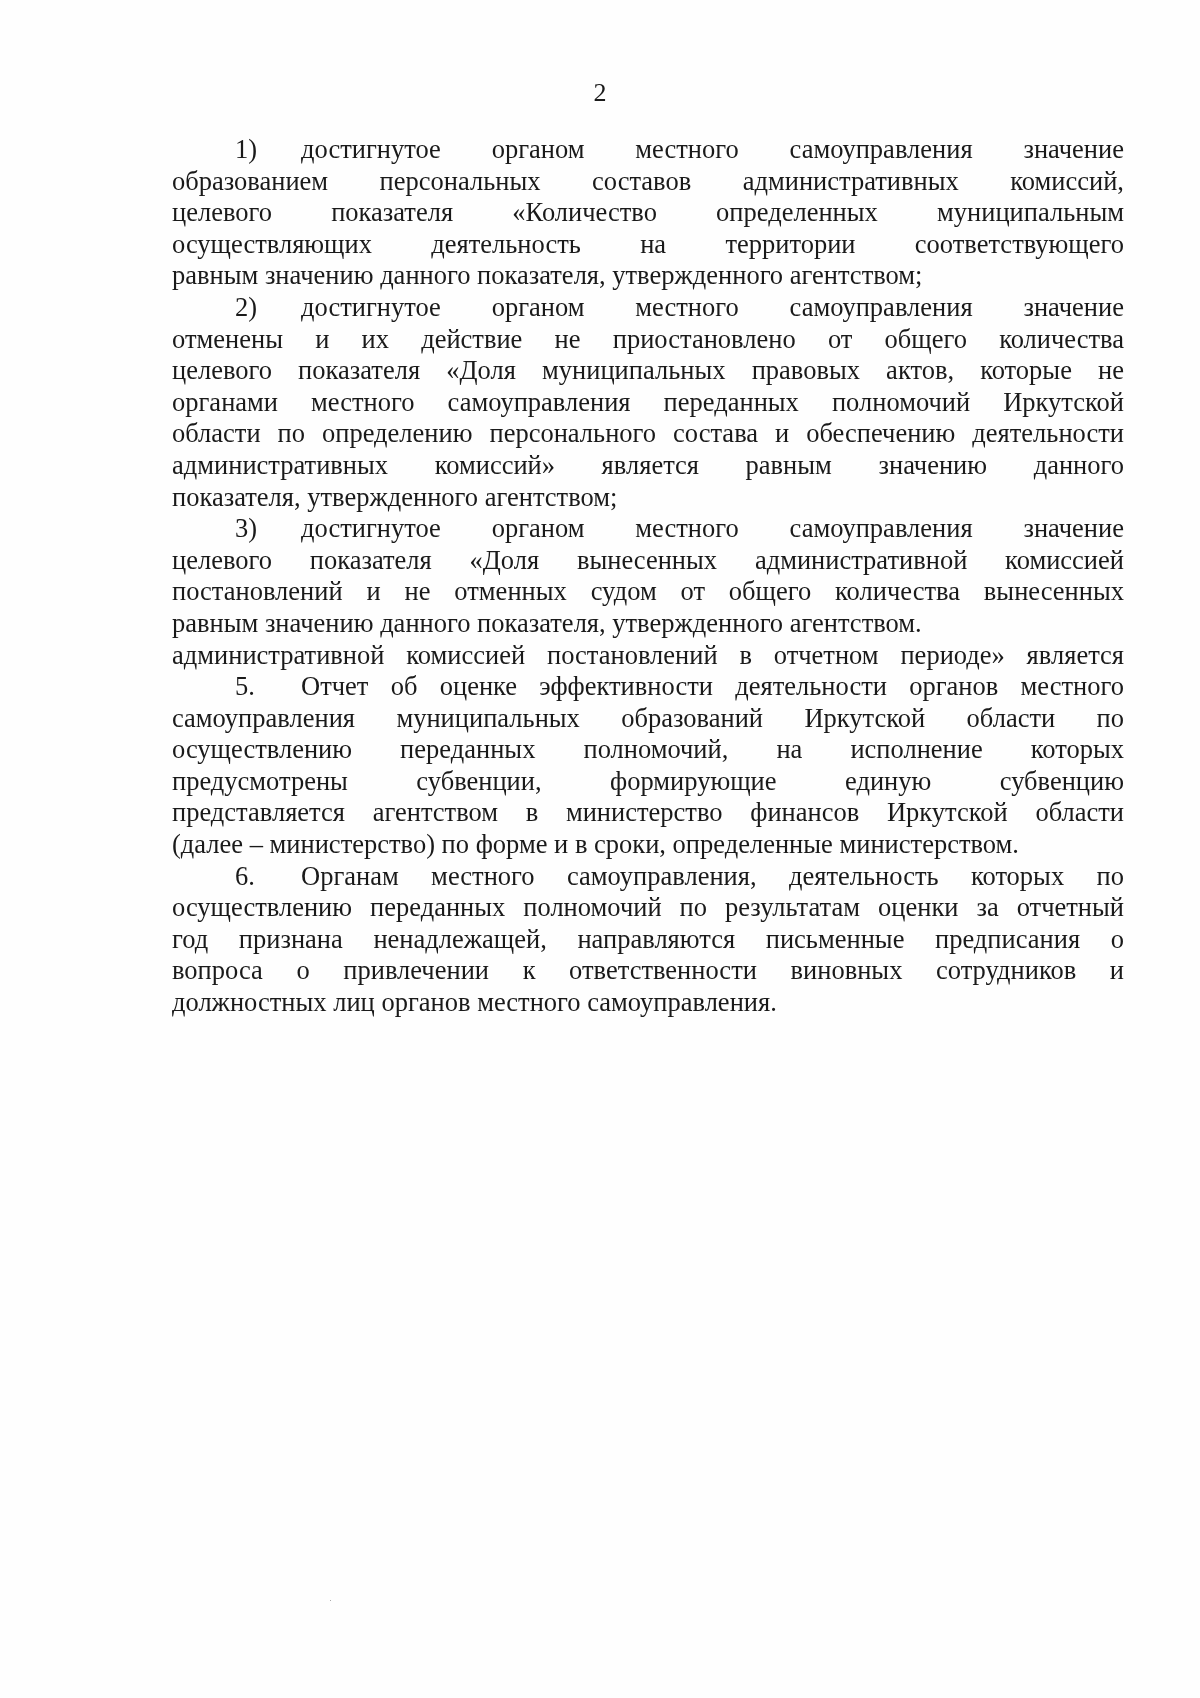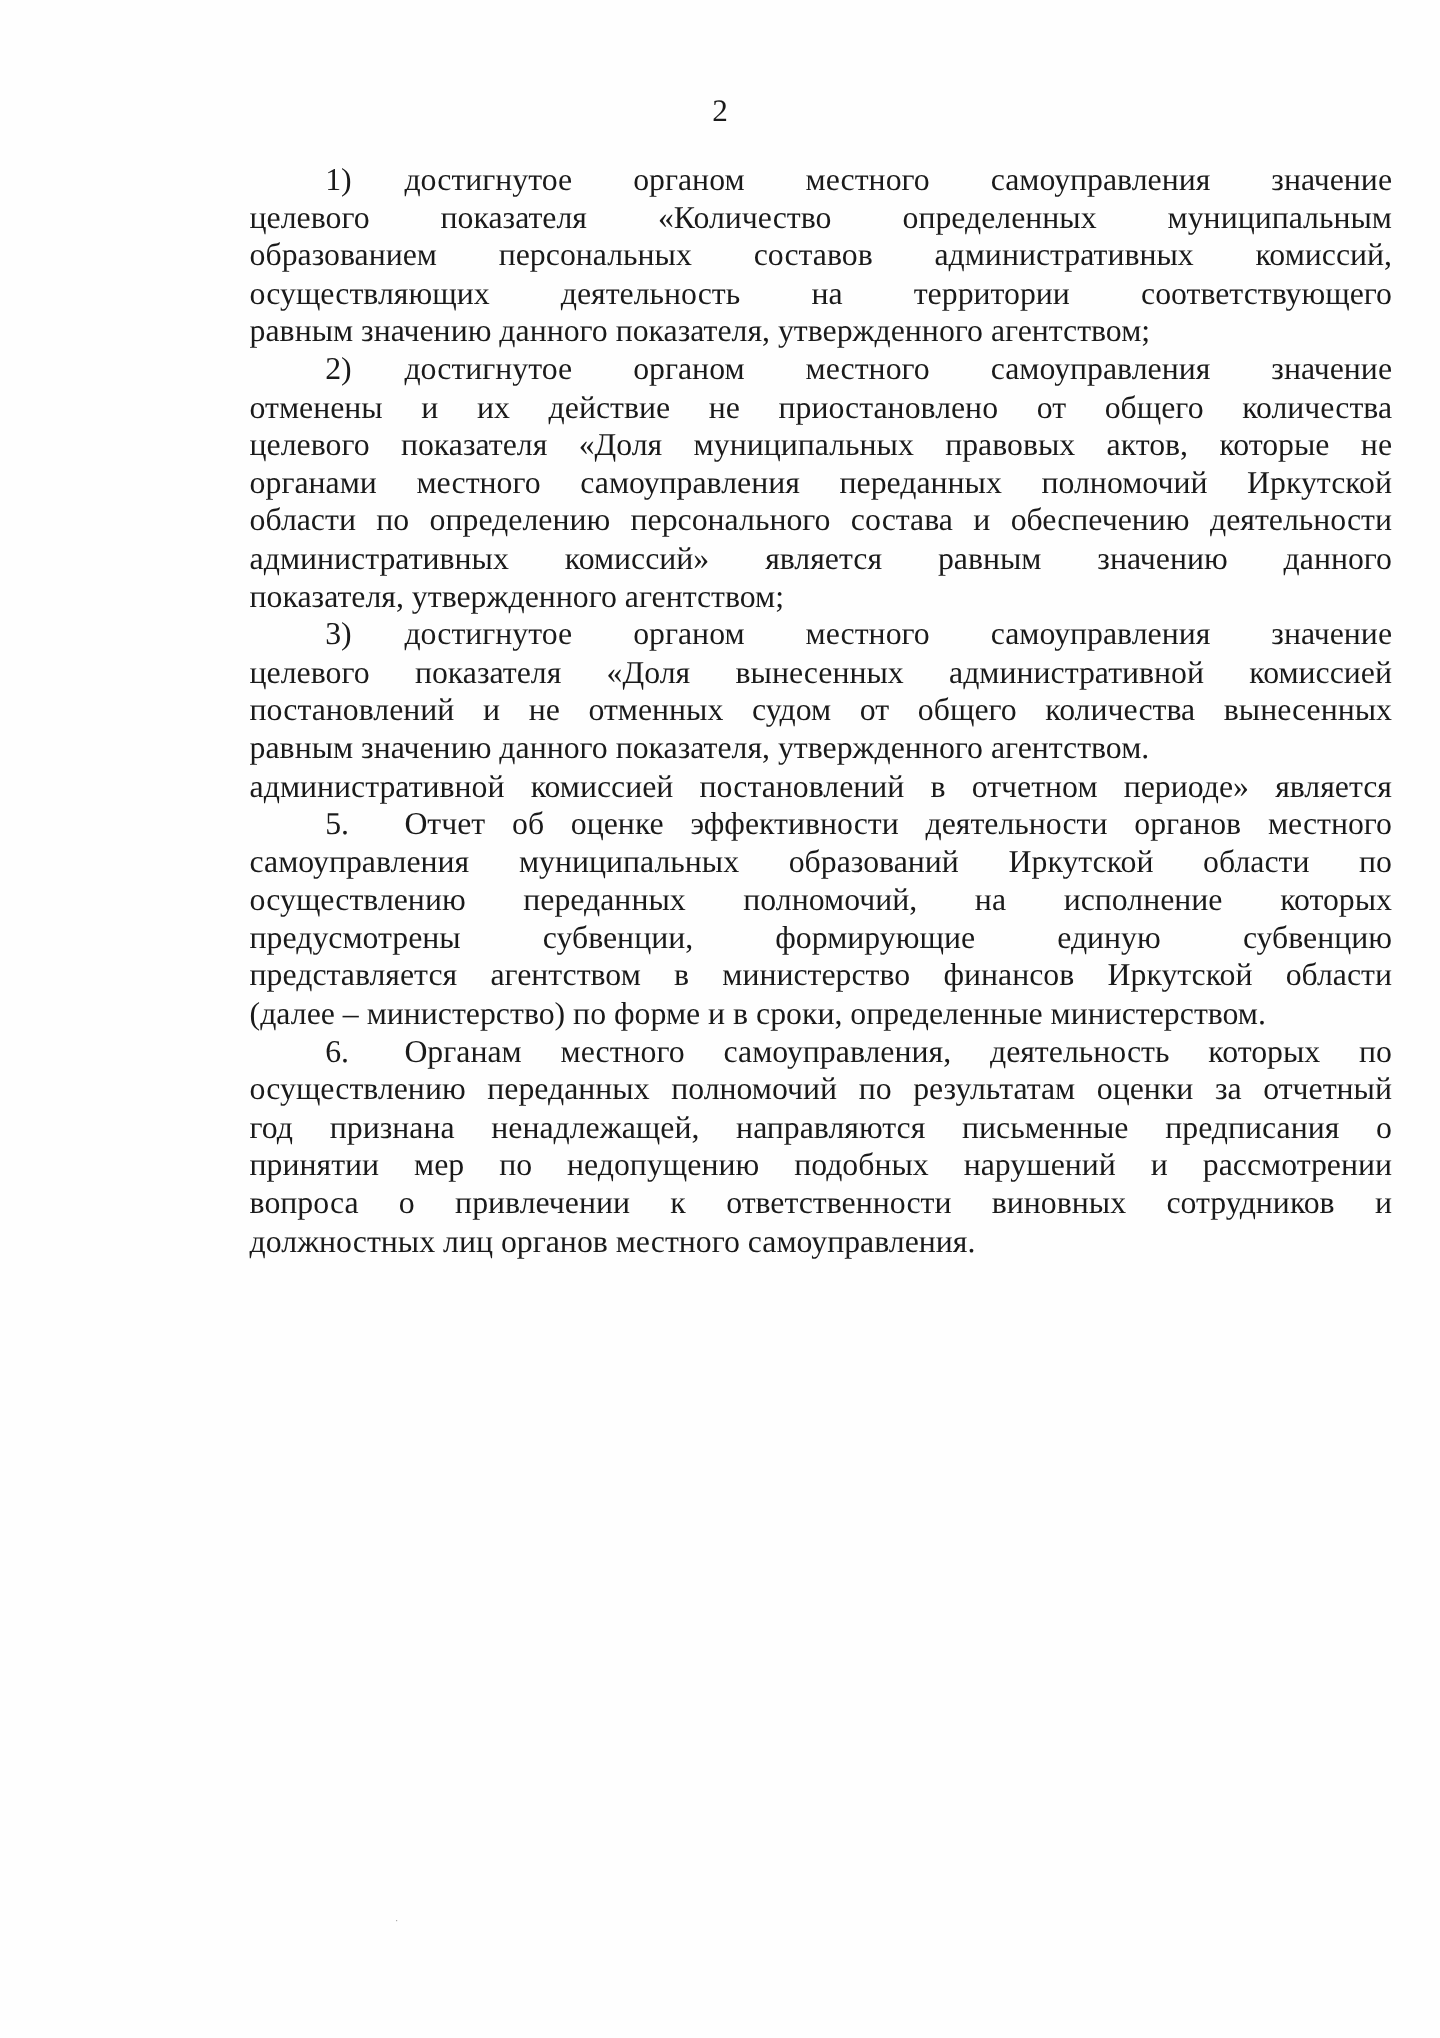--- a/index.html
+++ b/index.html
@@ -10,21 +10,20 @@
     font-family: "Liberation Serif", "DejaVu Serif", serif;
     color: #1a1a1a;
   }
   .page-number {
     position: absolute; top: 78px; left: 0; width: 1200px; text-align: center;
     font-size: 26px; line-height: 30px;
   }
   .body-text {
     position: absolute; left: 172px; top: 134px; width: 952px;
     font-size: 26.5px;
-    margin-left: 36px;
   }
   .line {
     display: block; height: 31.6px; line-height: 31.6px;
     text-align: justify; text-align-last: justify; white-space: nowrap;
     overflow: visible;
   }
   .line.last { text-align-last: left; }
   .line.indent { padding-left: 63px; }
   .line .num { display: inline-block; width: 66px; text-align: left; }
   .para { display: block; }
@@ -35,22 +34,22 @@
 </head>
 <body>
 
 <div class="page">
   <div class="page-number">2</div>
 
   <div class="body-text">
 
     <div class="para">
       <span class="line indent"><span class="num">1)</span><span>достигнутое органом местного самоуправления значение</span></span>
+      <span class="line">образованием персональных составов административных комиссий,</span>
       <span class="line">целевого показателя «Количество определенных муниципальным</span>
-      <span class="line">образованием персональных составов административных комиссий,</span>
       <span class="line">осуществляющих деятельность на территории соответствующего</span>
       <span class="line last">равным значению данного показателя, утвержденного агентством;</span>
     </div>
 
     <div class="para">
       <span class="line indent"><span class="num">2)</span><span>достигнутое органом местного самоуправления значение</span></span>
       <span class="line">отменены и их действие не приостановлено от общего количества</span>
       <span class="line">целевого показателя «Доля муниципальных правовых актов, которые не</span>
       <span class="line">органами местного самоуправления переданных полномочий Иркутской</span>
       <span class="line">области по определению персонального состава и обеспечению деятельности</span>
@@ -73,21 +72,20 @@
       <span class="line">осуществлению переданных полномочий, на исполнение которых</span>
       <span class="line">предусмотрены субвенции, формирующие единую субвенцию</span>
       <span class="line">представляется агентством в министерство финансов Иркутской области</span>
       <span class="line last">(далее – министерство) по форме и в сроки, определенные министерством.</span>
     </div>
 
     <div class="para">
       <span class="line indent"><span class="num">6.</span><span>Органам местного самоуправления, деятельность которых по</span></span>
       <span class="line">осуществлению переданных полномочий по результатам оценки за отчетный</span>
       <span class="line">год признана ненадлежащей, направляются письменные предписания о</span>
-      <span class="line">принятии мер по недопущению подобных нарушений и рассмотрении</span>
       <span class="line">вопроса о привлечении к ответственности виновных сотрудников и</span>
       <span class="line last">должностных лиц органов местного самоуправления.</span>
     </div>
 
   </div>
 
   <div class="footer-dot"></div>
 </div>
 
 </body></html>

